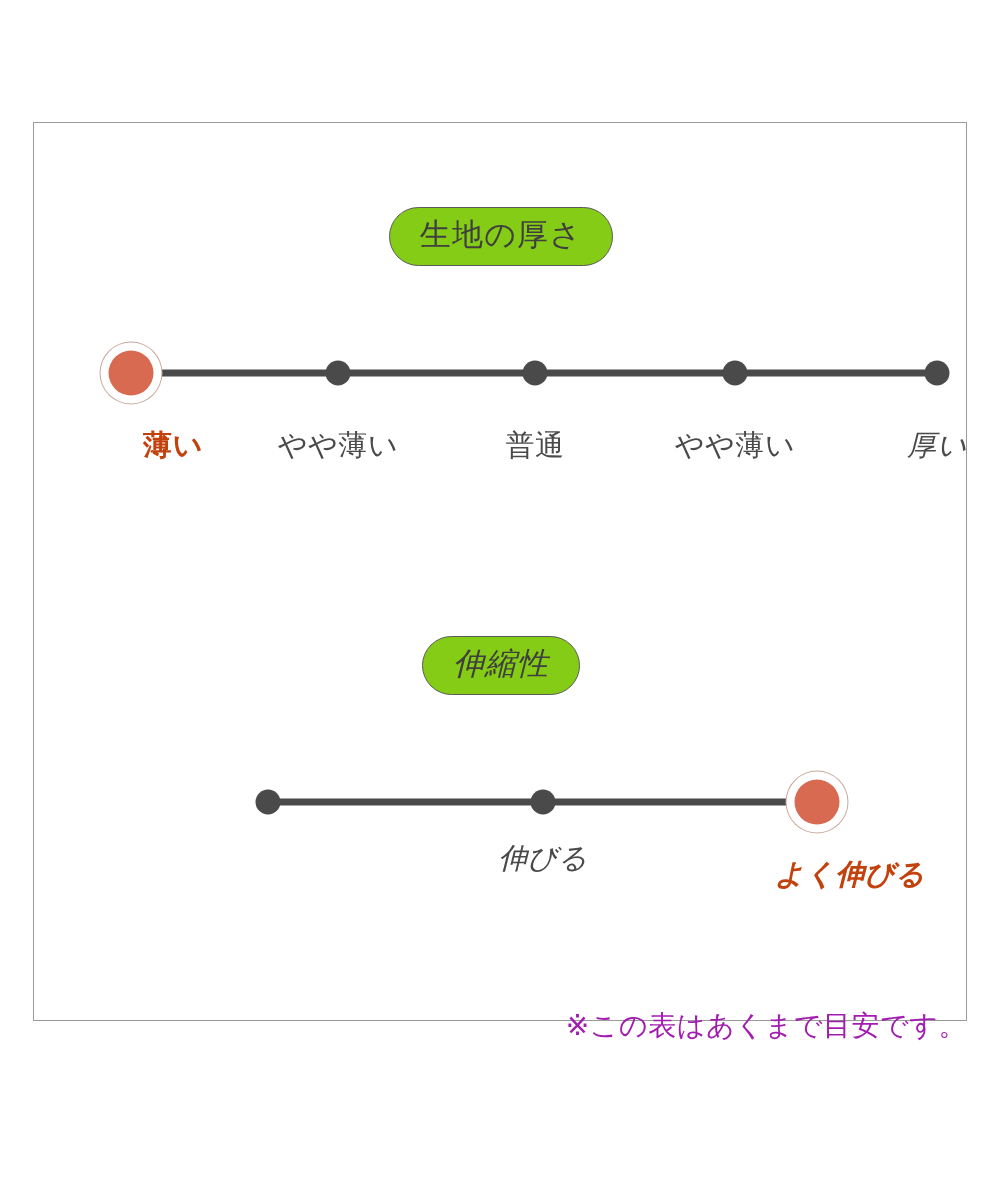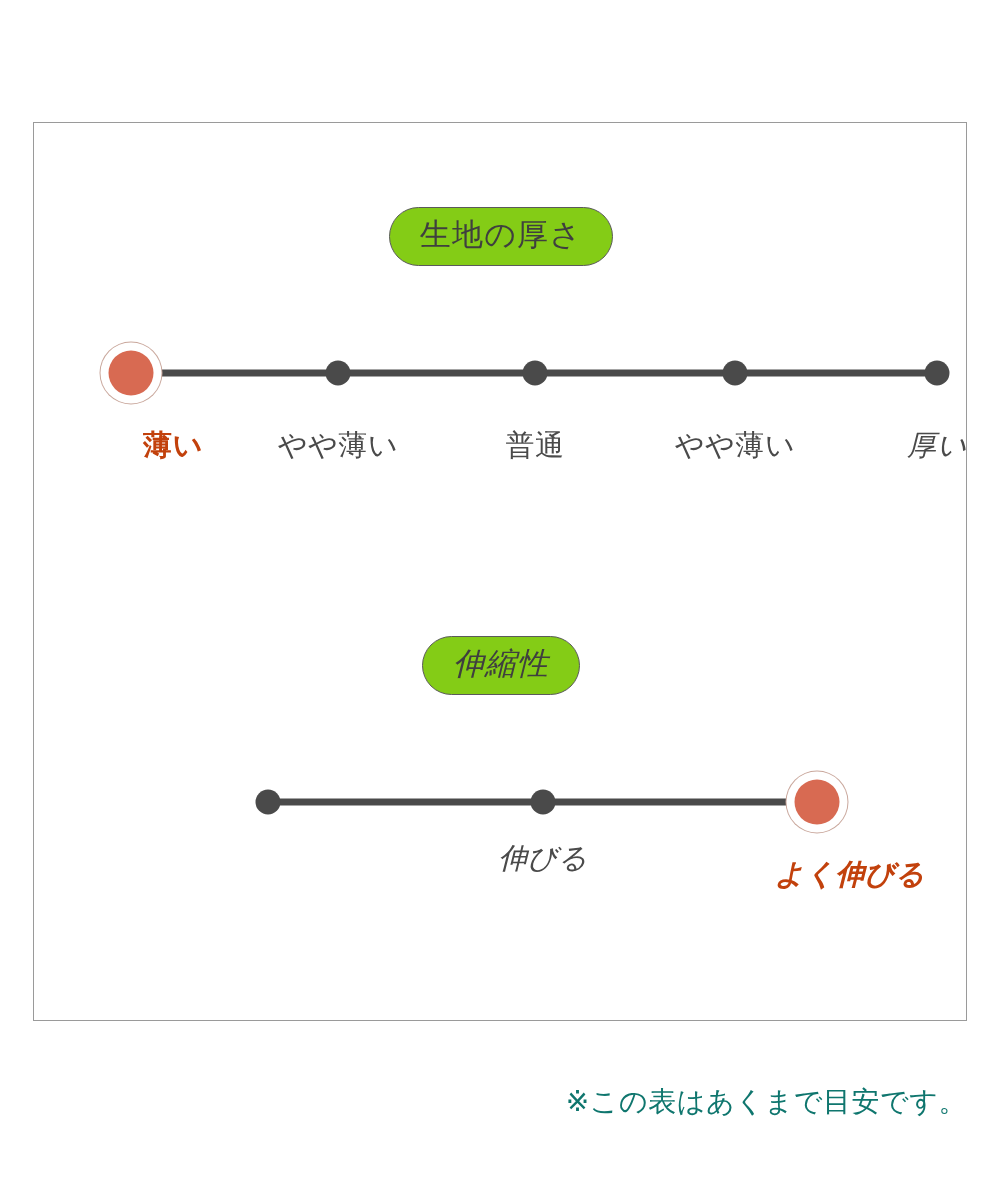--- a/index.html
+++ b/index.html
@@ -91,24 +91,24 @@
   .tick-label.active {
     font-weight: 700;
     color: #c2410c;
     margin-left: 42px;
   }
 
   
   #footnote {
     position: absolute;
     right: 33px;
-    top: 1083px;
+    top: 1007px;
     font-size: 28px;
     letter-spacing: 0.02em;
-    color: #0f766e;
+    color: #a21caf;
     white-space: nowrap;
   }
 </style>
 </head>
 <body>
 
 <div id="spec-card">
 
   <div class="section" id="section-thickness">
 

